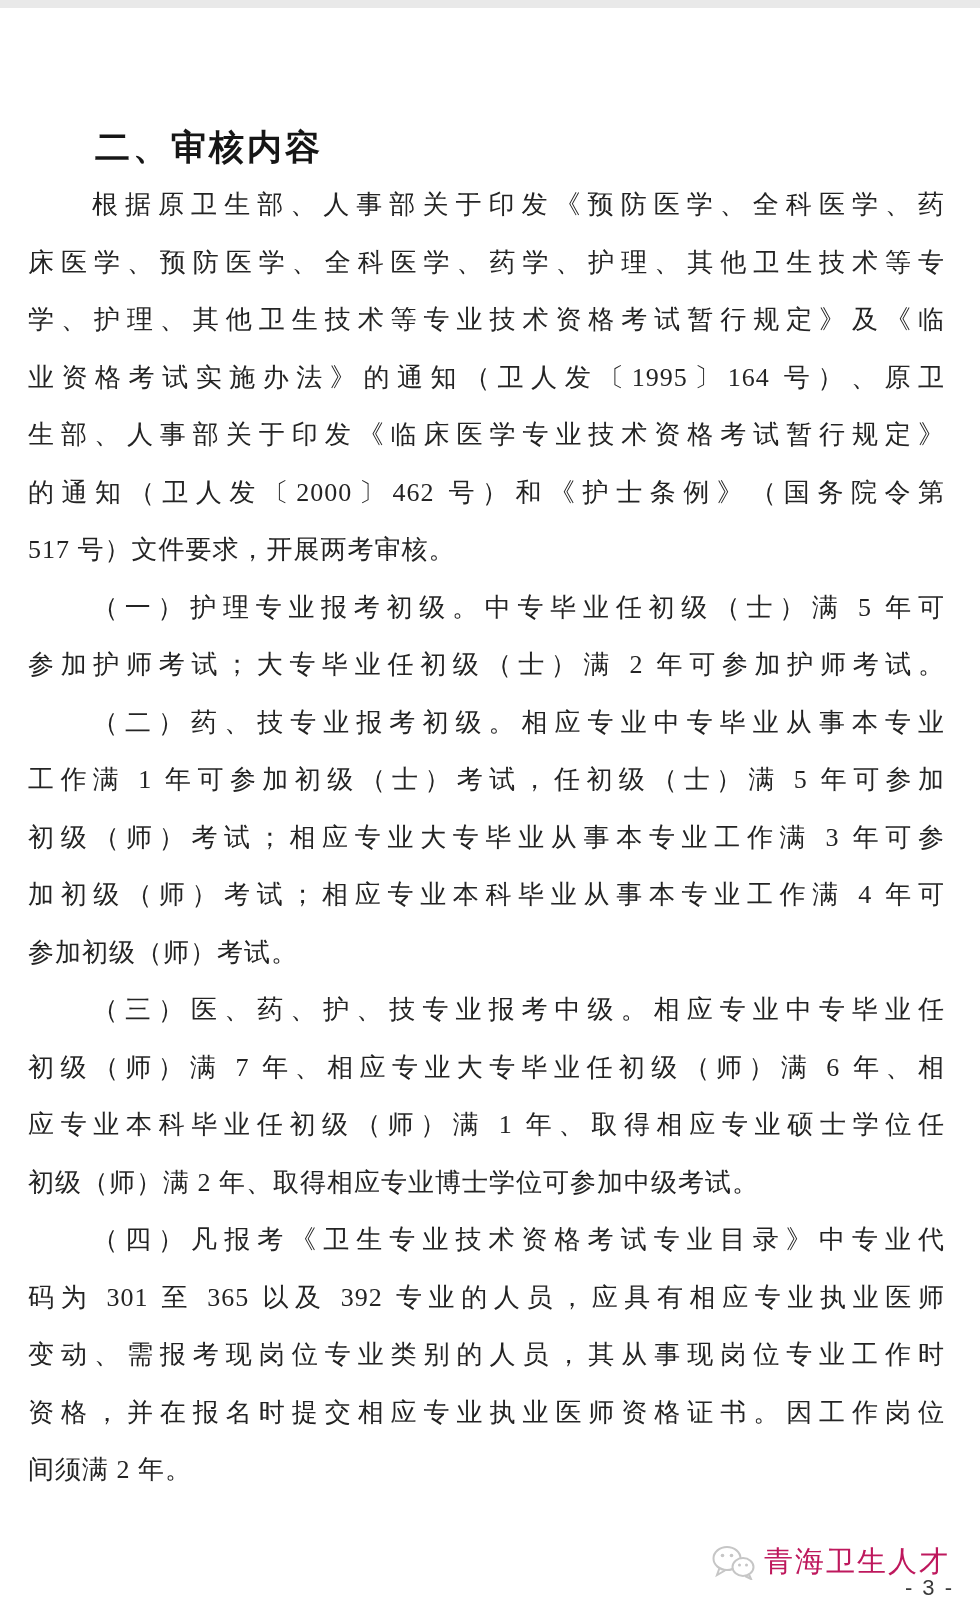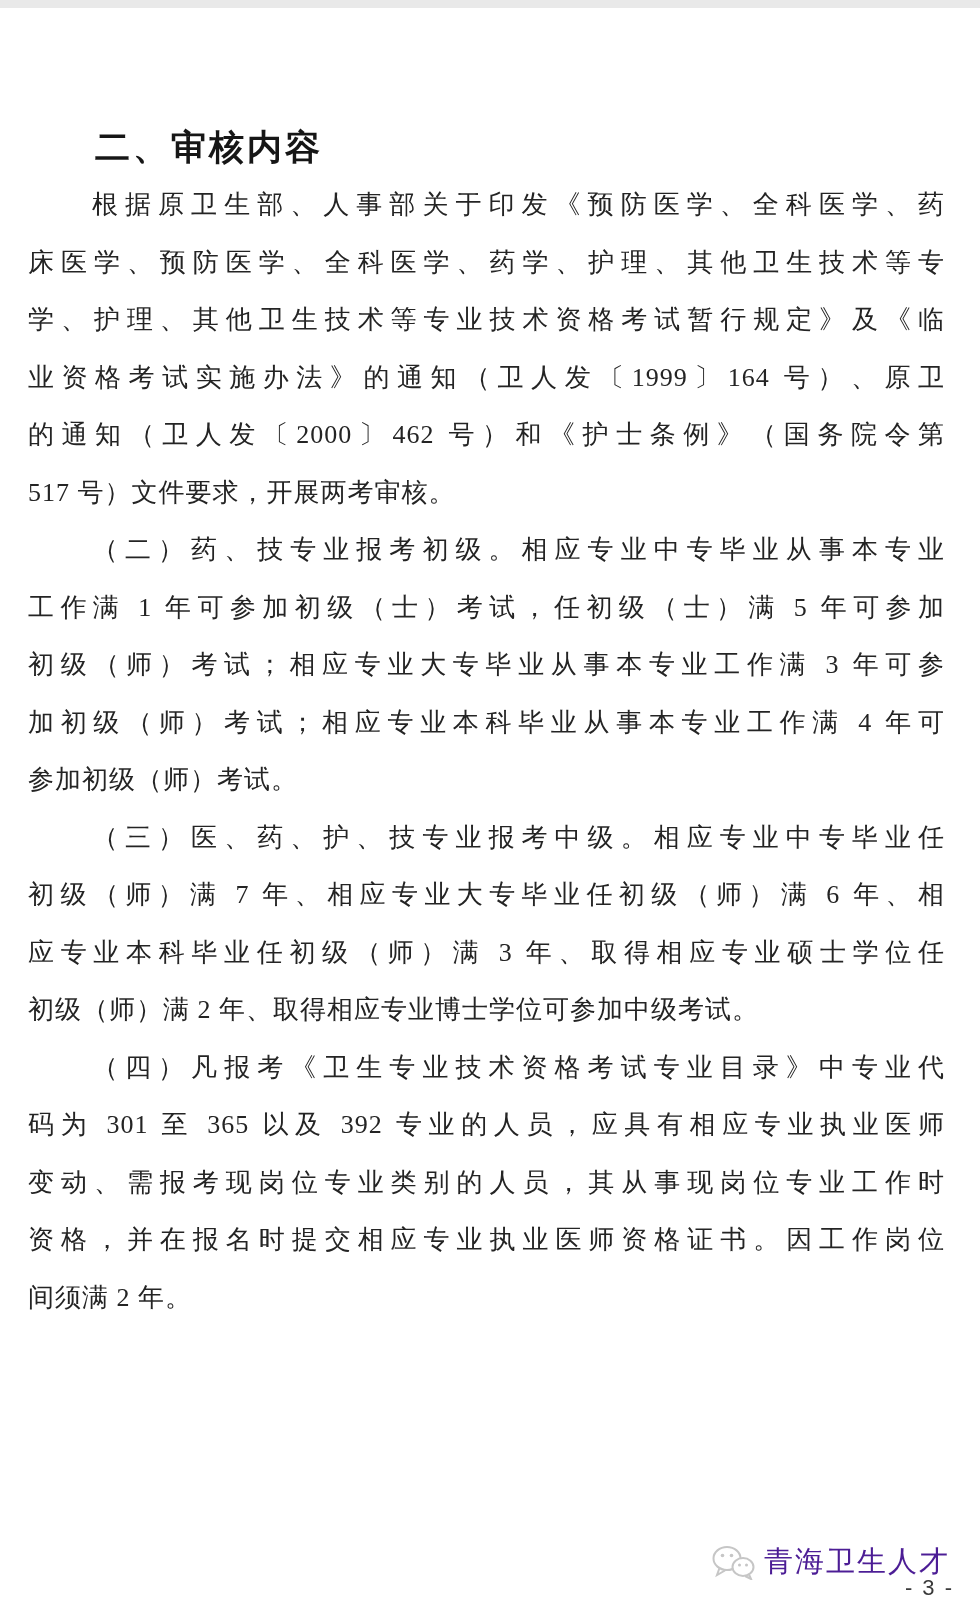--- a/index.html
+++ b/index.html
@@ -40,21 +40,21 @@
   .line.ind{text-indent:64px;}
   .watermark{
     position:absolute;
     top:1534px;right:30px;
     display:flex;align-items:center;gap:8px;
   }
   .watermark-text{
     font-family:Liberation Mono, monospace;
     font-size:29px;
     letter-spacing:2px;
-    color:#4c1d95;
+    color:#be185d;
   }
   .pagenum{
     position:absolute;
     top:1567px;right:26px;
     font-family:"Liberation Sans","DejaVu Sans",sans-serif;
     font-size:22px;
     letter-spacing:2px;
     color:#3a3a3a;
   }
 </style>
@@ -63,35 +63,40 @@
 
 <div class="page">
 
   <div class="content">
     <div class="heading">二、审核内容</div>
     <div>
         <div class="para">
           <div class="line j ind">根据原卫生部、人事部关于印发《预防医学、全科医学、药</div>
           <div class="line j">床医学、预防医学、全科医学、药学、护理、其他卫生技术等专</div>
           <div class="line j">学、护理、其他卫生技术等专业技术资格考试暂行规定》及《临</div>
-          <div class="line j">业资格考试实施办法》的通知（卫人发〔1999〕164 号）、原卫</div>
+          <div class="line j">业资格考试实施办法》的通知（卫人发〔1995〕164 号）、原卫</div>
+          <div class="line j">生部、人事部关于印发《临床医学专业技术资格考试暂行规定》</div>
           <div class="line j">的通知（卫人发〔2000〕462 号）和《护士条例》（国务院令第</div>
           <div class="line">517 号）文件要求，开展两考审核。</div>
+        </div>
+        <div class="para">
+          <div class="line j ind">（一）护理专业报考初级。中专毕业任初级（士）满 5 年可</div>
+          <div class="line j">参加护师考试；大专毕业任初级（士）满 2 年可参加护师考试。</div>
         </div>
         <div class="para">
           <div class="line j ind">（二）药、技专业报考初级。相应专业中专毕业从事本专业</div>
           <div class="line j">工作满 1 年可参加初级（士）考试，任初级（士）满 5 年可参加</div>
           <div class="line j">初级（师）考试；相应专业大专毕业从事本专业工作满 3 年可参</div>
           <div class="line j">加初级（师）考试；相应专业本科毕业从事本专业工作满 4 年可</div>
           <div class="line">参加初级（师）考试。</div>
         </div>
         <div class="para">
           <div class="line j ind">（三）医、药、护、技专业报考中级。相应专业中专毕业任</div>
           <div class="line j">初级（师）满 7 年、相应专业大专毕业任初级（师）满 6 年、相</div>
-          <div class="line j">应专业本科毕业任初级（师）满 3 年、取得相应专业硕士学位任</div>
+          <div class="line j">应专业本科毕业任初级（师）满 1 年、取得相应专业硕士学位任</div>
           <div class="line">初级（师）满 2 年、取得相应专业博士学位可参加中级考试。</div>
         </div>
         <div class="para">
           <div class="line j ind">（四）凡报考《卫生专业技术资格考试专业目录》中专业代</div>
           <div class="line j">码为 301 至 365 以及 392 专业的人员，应具有相应专业执业医师</div>
           <div class="line j">变动、需报考现岗位专业类别的人员，其从事现岗位专业工作时</div>
           <div class="line j">资格，并在报名时提交相应专业执业医师资格证书。因工作岗位</div>
           <div class="line">间须满 2 年。</div>
         </div>
       </div>

